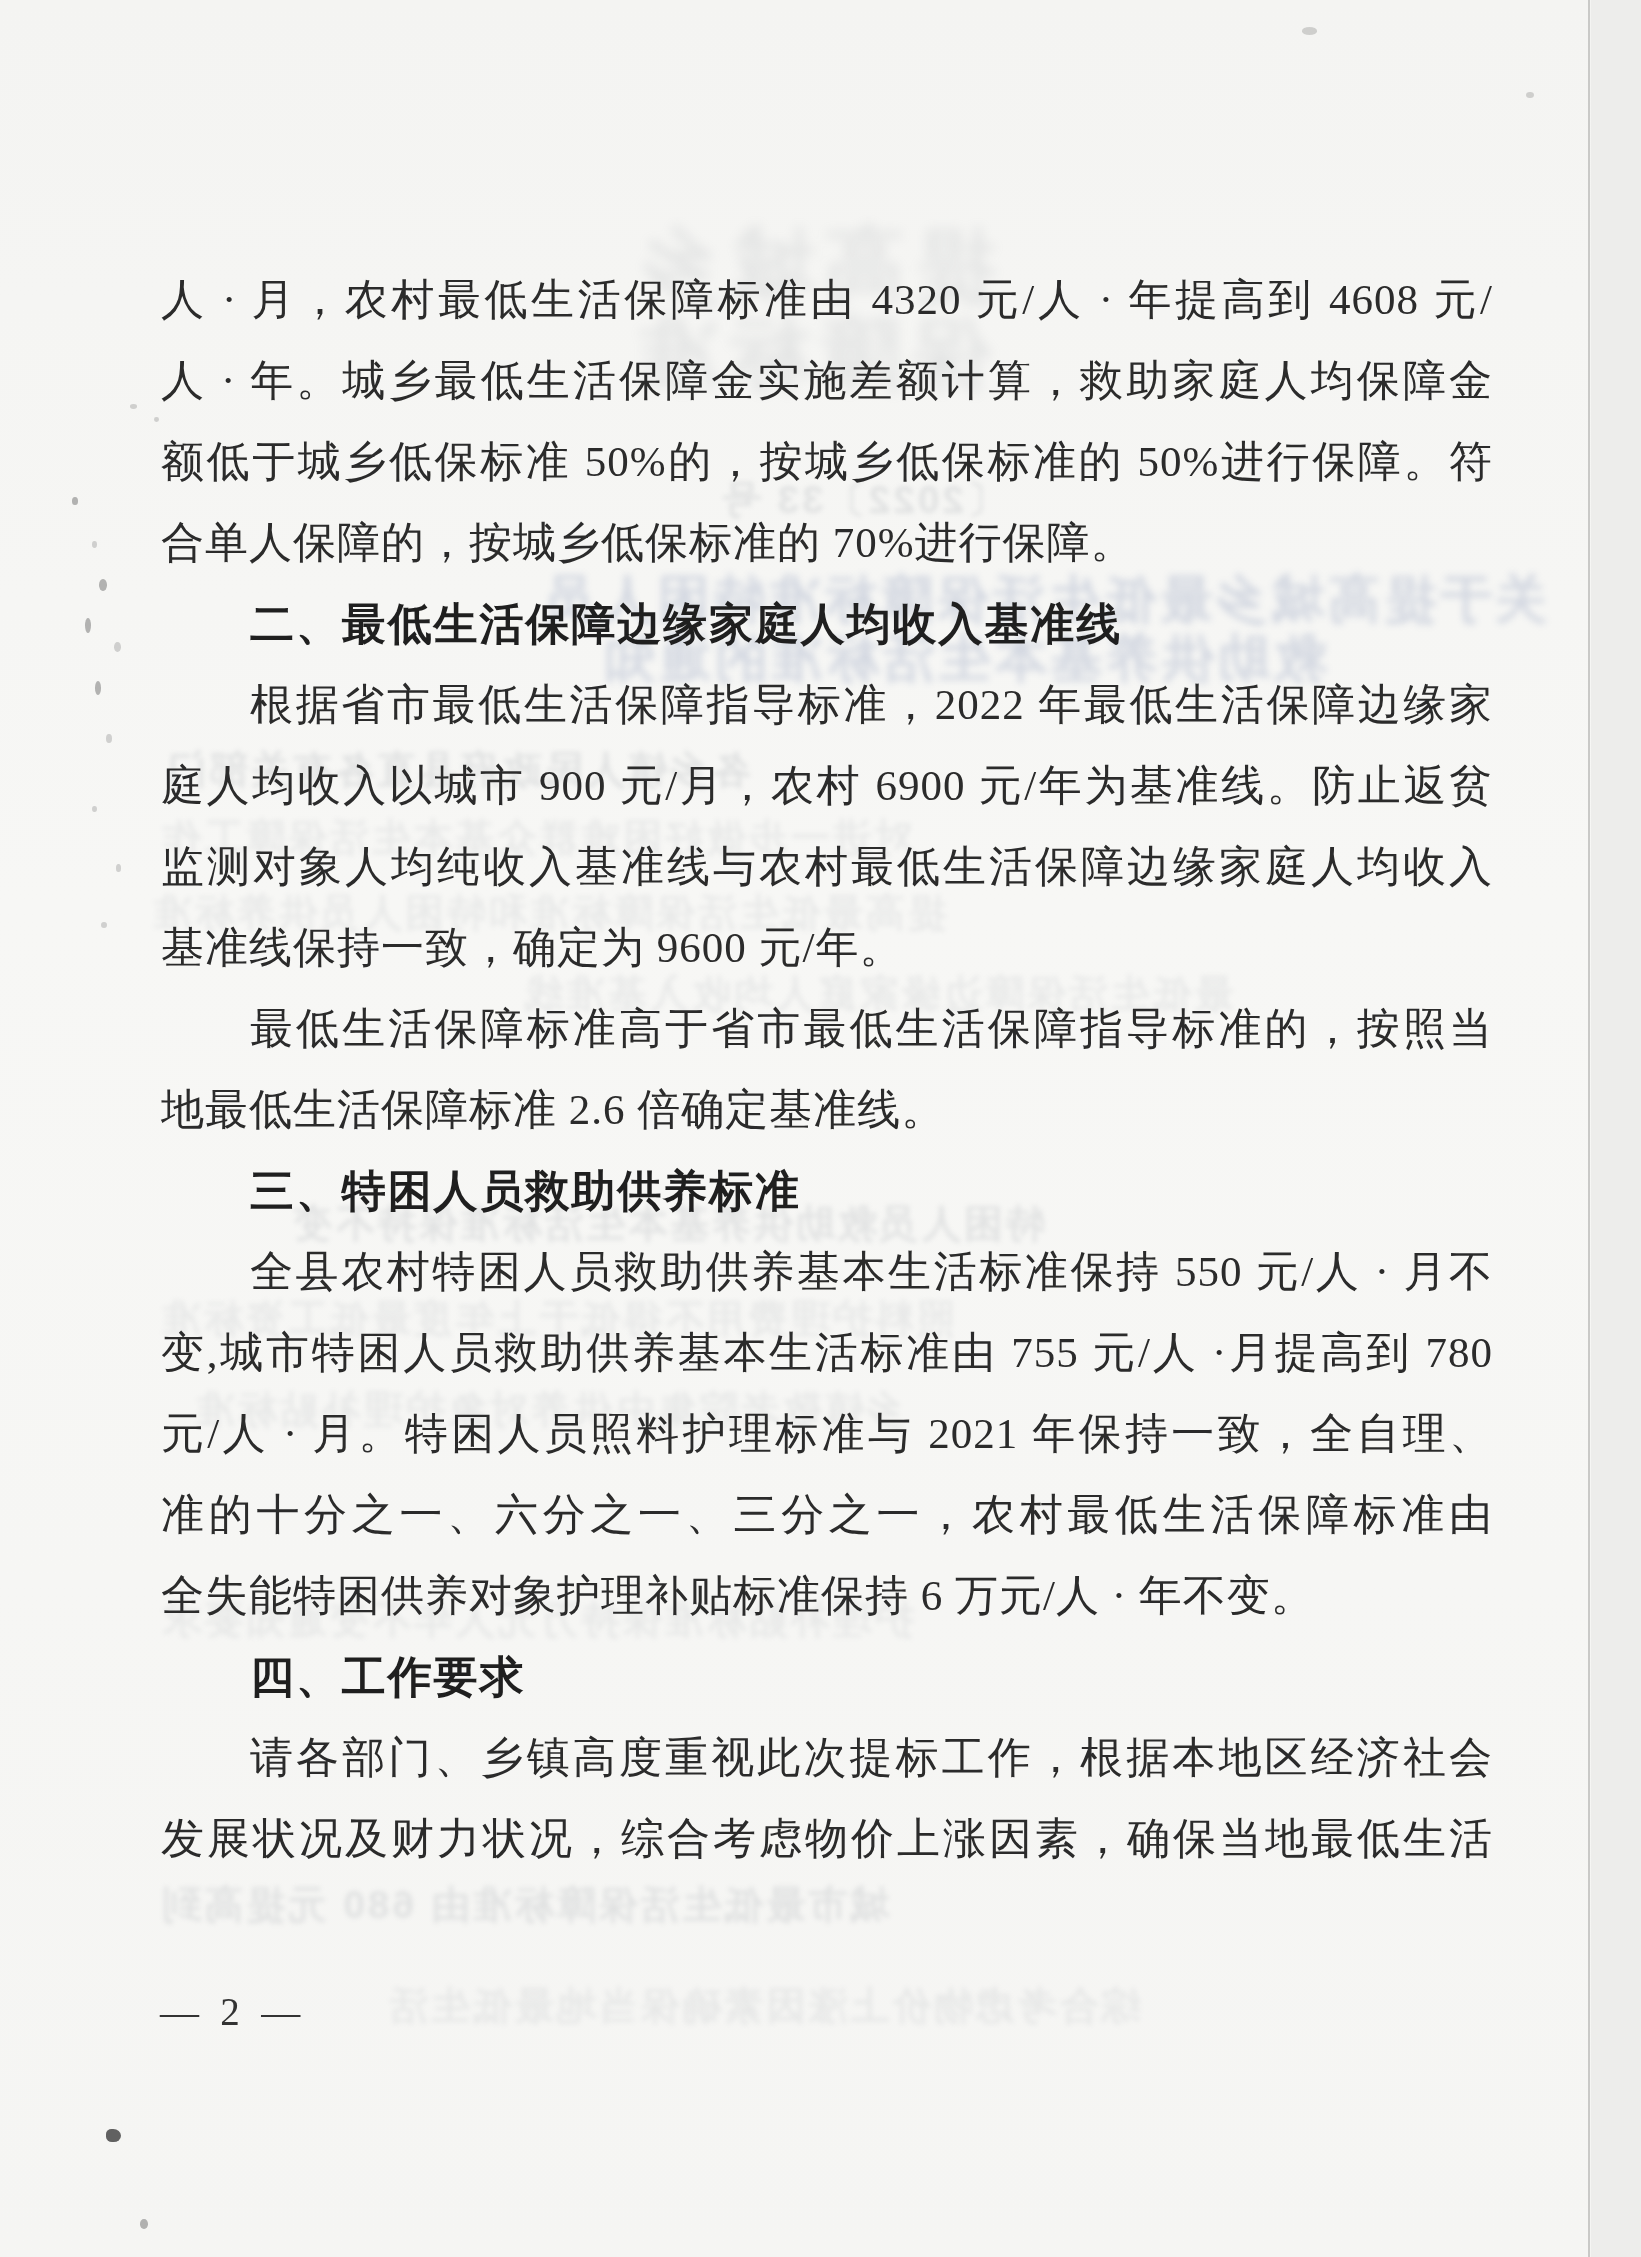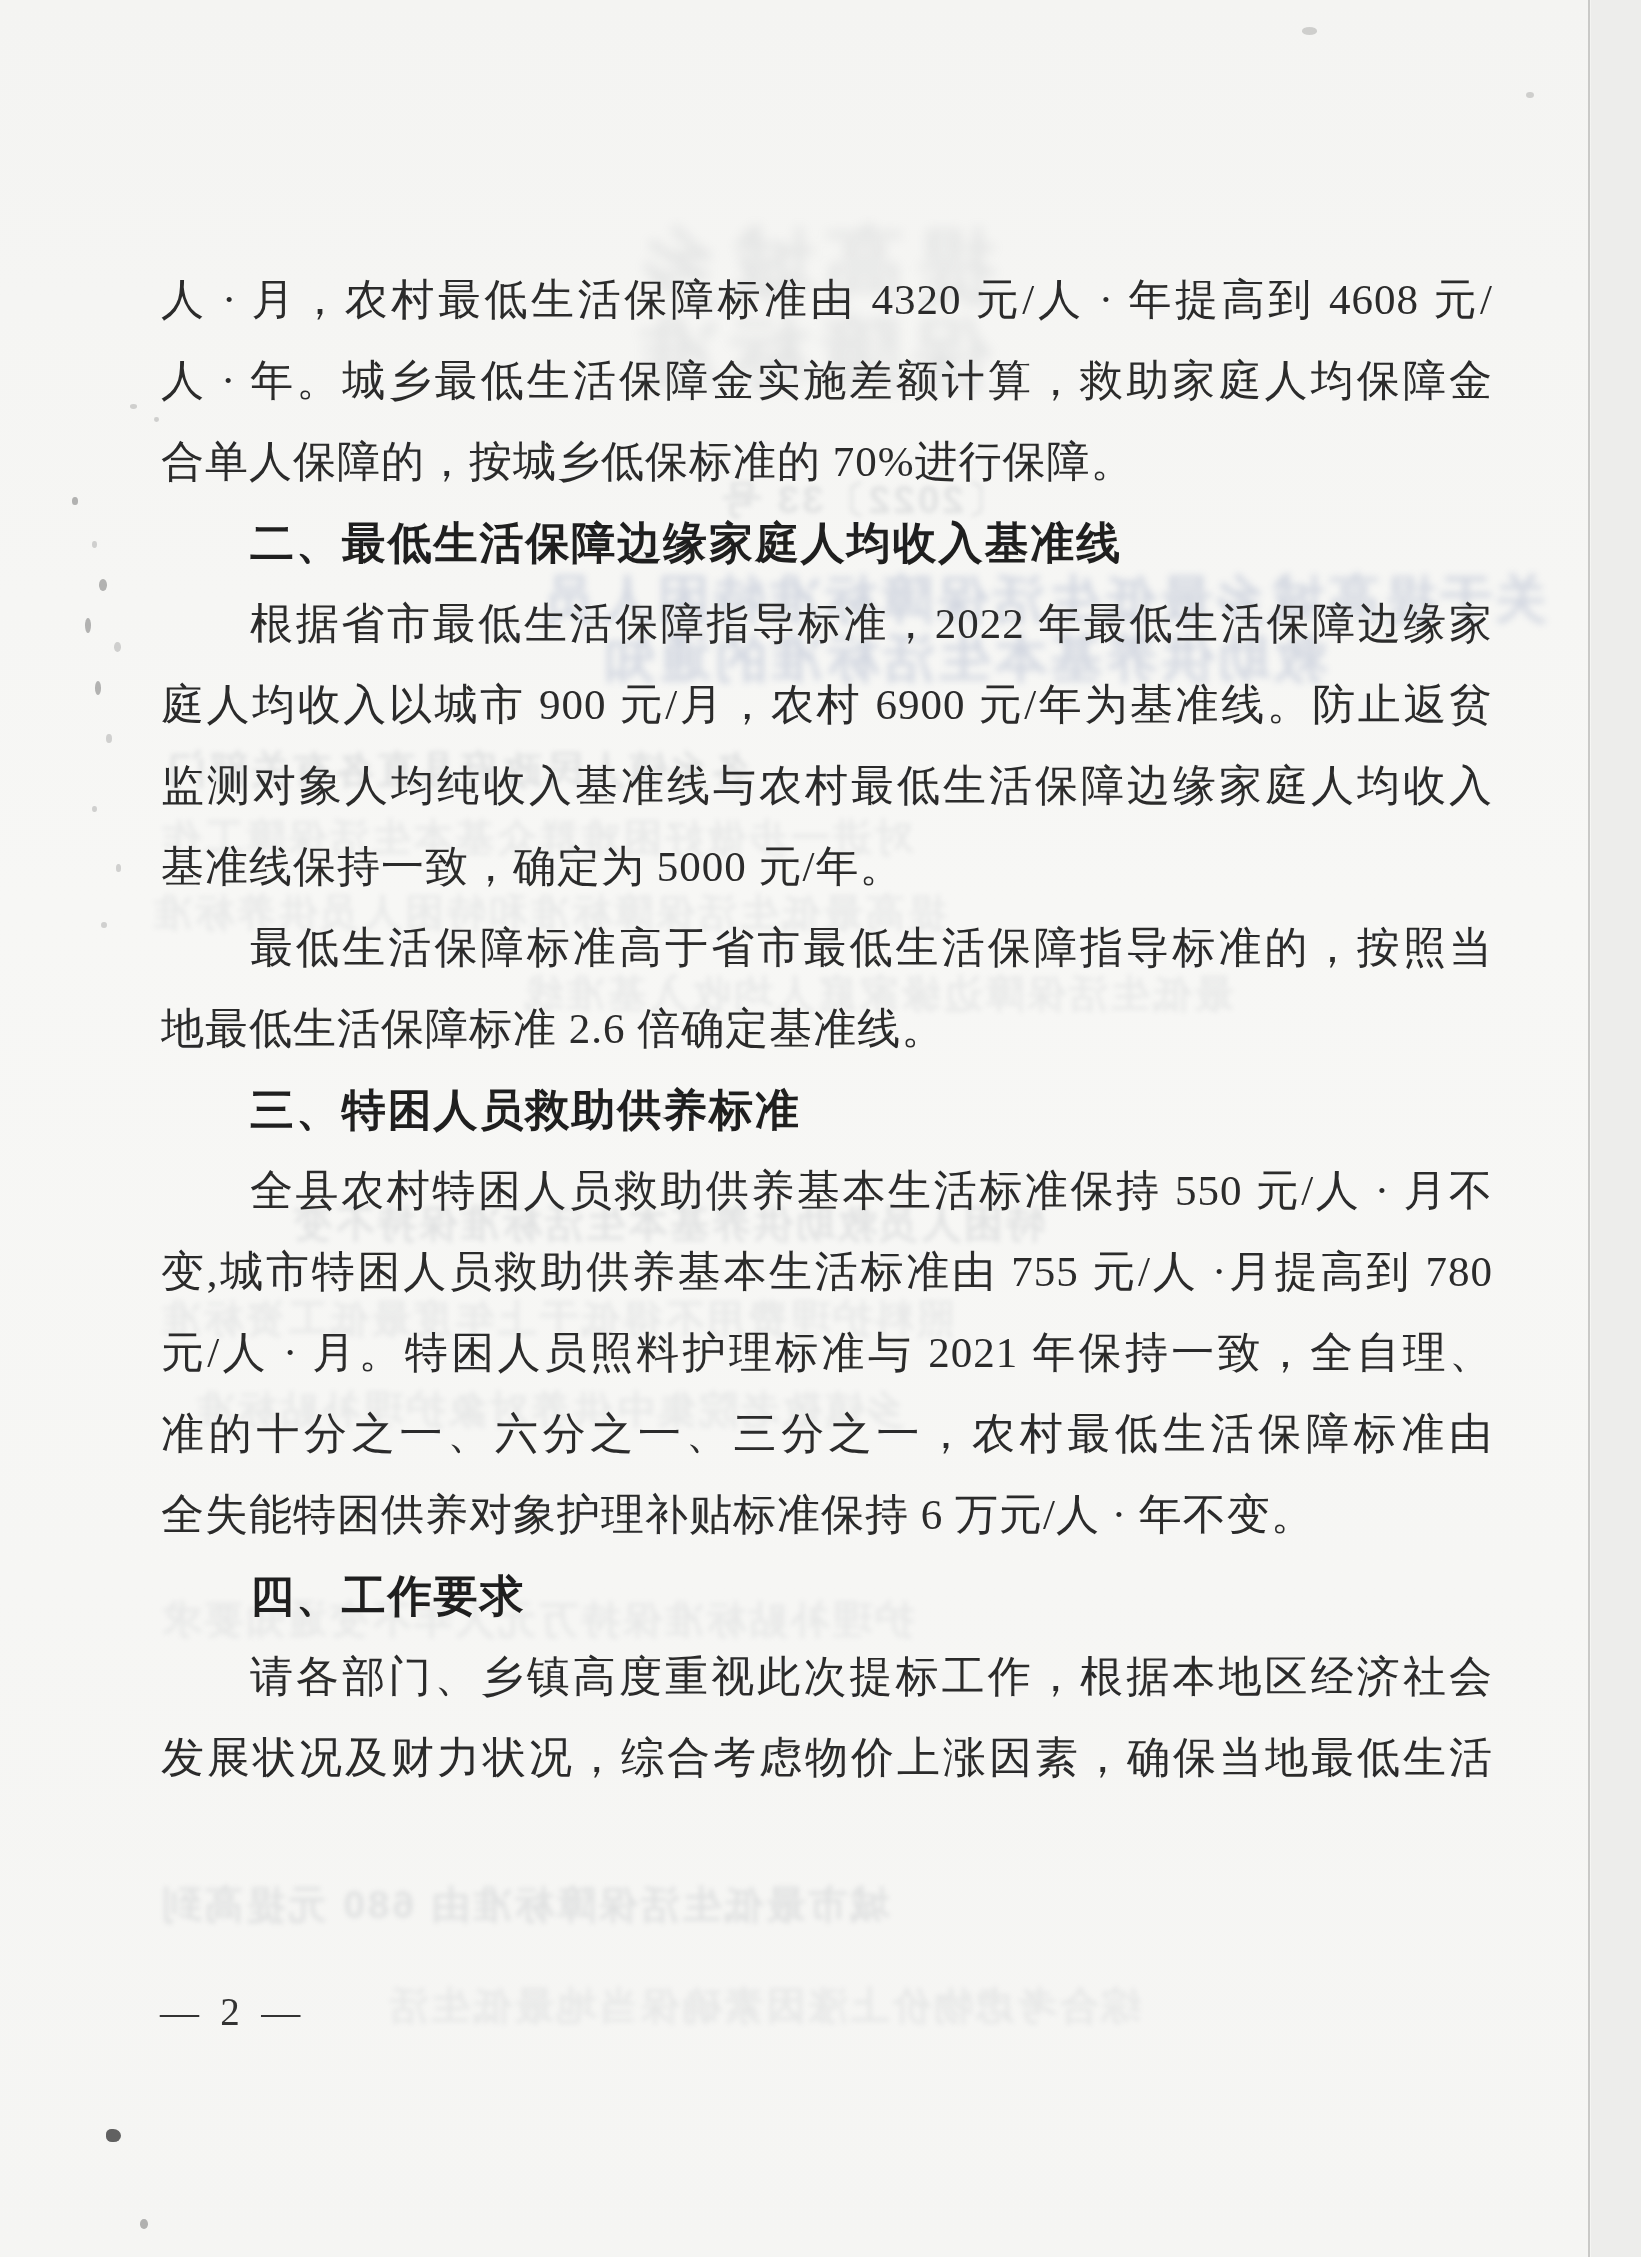--- a/index.html
+++ b/index.html
@@ -63,26 +63,27 @@
   <div class="bleed small" style="left:290px;top:1197px;">特困人员救助供养基本生活标准保持不变</div>
   <div class="bleed small faint" style="left:159px;top:1292px;">照料护理费用不得低于上年度最低工资标准</div>
   <div class="bleed small faint" style="left:193px;top:1383px;">乡镇敬老院集中供养对象护理补贴标准</div>
   <div class="bleed small faint" style="left:159px;top:1593px;">护理补贴标准保持万元人年不变通知要求</div>
   <div class="bleed small" style="left:159px;top:1878px;">城市最低生活保障标准由 680 元提高到</div>
   <div class="bleed small faint" style="left:386px;top:1979px;">综合考虑物价上涨因素确保当地最低生活</div>
 
   <div id="textcol">
     <div class="line">人 · 月，农村最低生活保障标准由 4320 元/人 · 年提高到 4608 元/</div>
     <div class="line">人 · 年。城乡最低生活保障金实施差额计算，救助家庭人均保障金</div>
+    <div class="line">额低于城乡低保标准 50%的，按城乡低保标准的 50%进行保障。符</div>
     <div class="line end">合单人保障的，按城乡低保标准的 70%进行保障。</div>
     <div class="line heading">二、最低生活保障边缘家庭人均收入基准线</div>
     <div class="line indent">根据省市最低生活保障指导标准，2022 年最低生活保障边缘家</div>
     <div class="line">庭人均收入以城市 900 元/月，农村 6900 元/年为基准线。防止返贫</div>
     <div class="line">监测对象人均纯收入基准线与农村最低生活保障边缘家庭人均收入</div>
-    <div class="line end">基准线保持一致，确定为 5000 元/年。</div>
+    <div class="line end">基准线保持一致，确定为 9600 元/年。</div>
     <div class="line indent">最低生活保障标准高于省市最低生活保障指导标准的，按照当</div>
     <div class="line end">地最低生活保障标准 2.6 倍确定基准线。</div>
     <div class="line heading">三、特困人员救助供养标准</div>
     <div class="line indent">全县农村特困人员救助供养基本生活标准保持 550 元/人 · 月不</div>
     <div class="line">变,城市特困人员救助供养基本生活标准由 755 元/人 ·月提高到 780</div>
     <div class="line">元/人 · 月。特困人员照料护理标准与 2021 年保持一致，全自理、</div>
     <div class="line">准的十分之一、六分之一、三分之一，农村最低生活保障标准由</div>
     <div class="line end">全失能特困供养对象护理补贴标准保持 6 万元/人 · 年不变。</div>
     <div class="line heading">四、工作要求</div>
     <div class="line indent">请各部门、乡镇高度重视此次提标工作，根据本地区经济社会</div>

